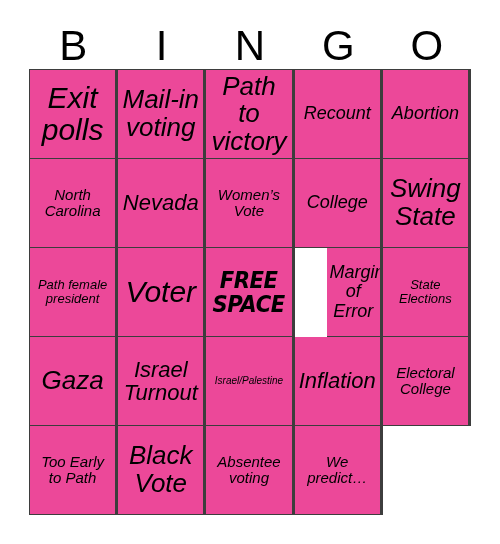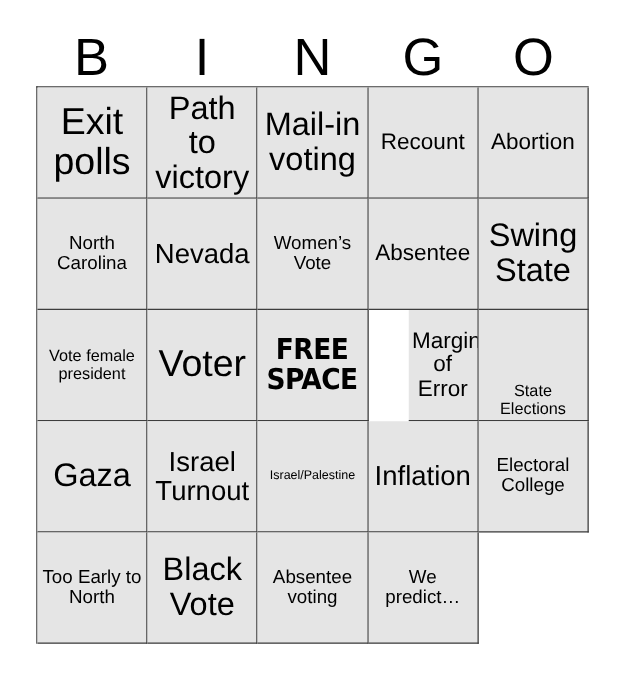--- a/index.html
+++ b/index.html
@@ -54,29 +54,30 @@
     box-sizing: border-box;
     border-top: 1px solid #3d3d3d;
     border-left: 1px solid #3d3d3d;
     display: grid;
     grid-template-columns: repeat(5, 1fr);
     grid-template-rows: repeat(5, 1fr);
   }
 
   .cell {
     box-sizing: border-box;
-    border-right: 1px solid #84cc16;
+    border-right: 3px solid #84cc16;
     border-bottom: 1px solid #3d3d3d;
     display: flex;
     align-items: center;
     justify-content: center;
     text-align: center;
     padding: 2px 3px;
     overflow: hidden;
-    background: #e5e5e5;
+    background: #ec4899;
+    font-style: italic;
   }
 
   .cell-text {
     display: block;
     width: 100%;
     text-align: center;
     line-height: 1.06;
     word-break: normal;
     hyphens: none;
   }
@@ -112,82 +113,82 @@
     <div class="header-letter">G</div>
     <div class="header-letter">O</div>
   </div>
 
   <div id="grid" style="border-top-color: rgb(61, 61, 61); border-left-color: rgb(61, 61, 61);">
 
     <div class="cell" style="border-right-color: rgb(61, 61, 61); border-bottom-color: rgb(61, 61, 61);">
         <span class="cell-text s-xl">Exit polls</span>
       </div>
     <div class="cell" style="border-right-color: rgb(61, 61, 61); border-bottom-color: rgb(61, 61, 61);">
-        <span class="cell-text s-lg">Path to victory</span>
+        <span class="cell-text s-lg">Mail-in voting</span>
       </div>
     <div class="cell" style="border-right-color: rgb(61, 61, 61); border-bottom-color: rgb(61, 61, 61);">
-        <span class="cell-text s-lg">Mail-in voting</span>
+        <span class="cell-text s-lg">Path to victory</span>
       </div>
     <div class="cell" style="border-right-color: rgb(61, 61, 61); border-bottom-color: rgb(61, 61, 61); justify-content: flex-end;">
         <span class="cell-text s-sm">Recount</span>
       </div>
     <div class="cell" style="border-right-color: rgb(61, 61, 61); border-bottom-color: rgb(61, 61, 61);">
         <span class="cell-text s-sm">Abortion</span>
       </div>
 
     <div class="cell" style="border-right-color: rgb(61, 61, 61); border-bottom-color: rgb(61, 61, 61);">
         <span class="cell-text s-xs">North Carolina</span>
       </div>
     <div class="cell" style="border-right-color: rgb(61, 61, 61); border-bottom-color: rgb(61, 61, 61);">
         <span class="cell-text s-md">Nevada</span>
       </div>
     <div class="cell" style="border-right-color: rgb(61, 61, 61); border-bottom-color: rgb(61, 61, 61);">
         <span class="cell-text s-xs">Women’s Vote</span>
       </div>
     <div class="cell" style="border-right-color: rgb(61, 61, 61); border-bottom-color: rgb(61, 61, 61);">
-        <span class="cell-text s-sm">Absentee</span>
+        <span class="cell-text s-sm">College</span>
       </div>
     <div class="cell" style="border-right-color: rgb(61, 61, 61); border-bottom-color: rgb(61, 61, 61);">
         <span class="cell-text s-lg">Swing State</span>
       </div>
 
     <div class="cell" style="border-right-color: rgb(61, 61, 61); border-bottom-color: rgb(61, 61, 61);">
-        <span class="cell-text s-xxs">Vote female president</span>
+        <span class="cell-text s-xxs">Path female president</span>
       </div>
     <div class="cell" style="border-right-color: rgb(61, 61, 61); border-bottom-color: rgb(61, 61, 61);">
         <span class="cell-text s-xl">Voter</span>
       </div>
     <div class="cell" style="border-right-color: rgb(61, 61, 61); border-bottom-color: rgb(61, 61, 61);">
         <span class="cell-text free-space">FREE SPACE</span>
       </div>
     <div class="cell" style="border-right-color: rgb(61, 61, 61); border-bottom-color: rgb(61, 61, 61); margin-left: 32px;">
         <span class="cell-text s-sm">Margin of Error</span>
       </div>
-    <div class="cell" style="border-right-color: rgb(61, 61, 61); border-bottom-color: rgb(61, 61, 61); align-items: flex-end;">
+    <div class="cell" style="border-right-color: rgb(61, 61, 61); border-bottom-color: rgb(61, 61, 61);">
         <span class="cell-text s-xxs">State Elections</span>
       </div>
 
     <div class="cell" style="border-right-color: rgb(61, 61, 61); border-bottom-color: rgb(61, 61, 61);">
         <span class="cell-text s-xxl">Gaza</span>
       </div>
     <div class="cell" style="border-right-color: rgb(61, 61, 61); border-bottom-color: rgb(61, 61, 61);">
         <span class="cell-text s-md">Israel Turnout</span>
       </div>
     <div class="cell" style="border-right-color: rgb(61, 61, 61); border-bottom-color: rgb(61, 61, 61);">
         <span class="cell-text s-tiny">Israel/Palestine</span>
       </div>
     <div class="cell" style="border-right-color: rgb(61, 61, 61); border-bottom-color: rgb(61, 61, 61);">
         <span class="cell-text s-md">Inflation</span>
       </div>
 
     <div class="cell" style="border-right-color: rgb(61, 61, 61); border-bottom-color: rgb(61, 61, 61); align-items: center;">
         <span class="cell-text s-xs">Electoral College</span>
       </div>
     <div class="cell" style="border-right-color: rgb(61, 61, 61); border-bottom-color: rgb(61, 61, 61);">
-        <span class="cell-text s-xs">Too Early to North</span>
+        <span class="cell-text s-xs">Too Early to Path</span>
       </div>
     <div class="cell" style="border-right-color: rgb(61, 61, 61); border-bottom-color: rgb(61, 61, 61); justify-content: center;">
         <span class="cell-text s-lg">Black Vote</span>
       </div>
     <div class="cell" style="border-right-color: rgb(61, 61, 61); border-bottom-color: rgb(61, 61, 61);">
         <span class="cell-text s-xs">Absentee voting</span>
       </div>
     <div class="cell" style="border-right-color: rgb(61, 61, 61); border-bottom-color: rgb(61, 61, 61);">
         <span class="cell-text s-xs">We predict…</span>
       </div>

